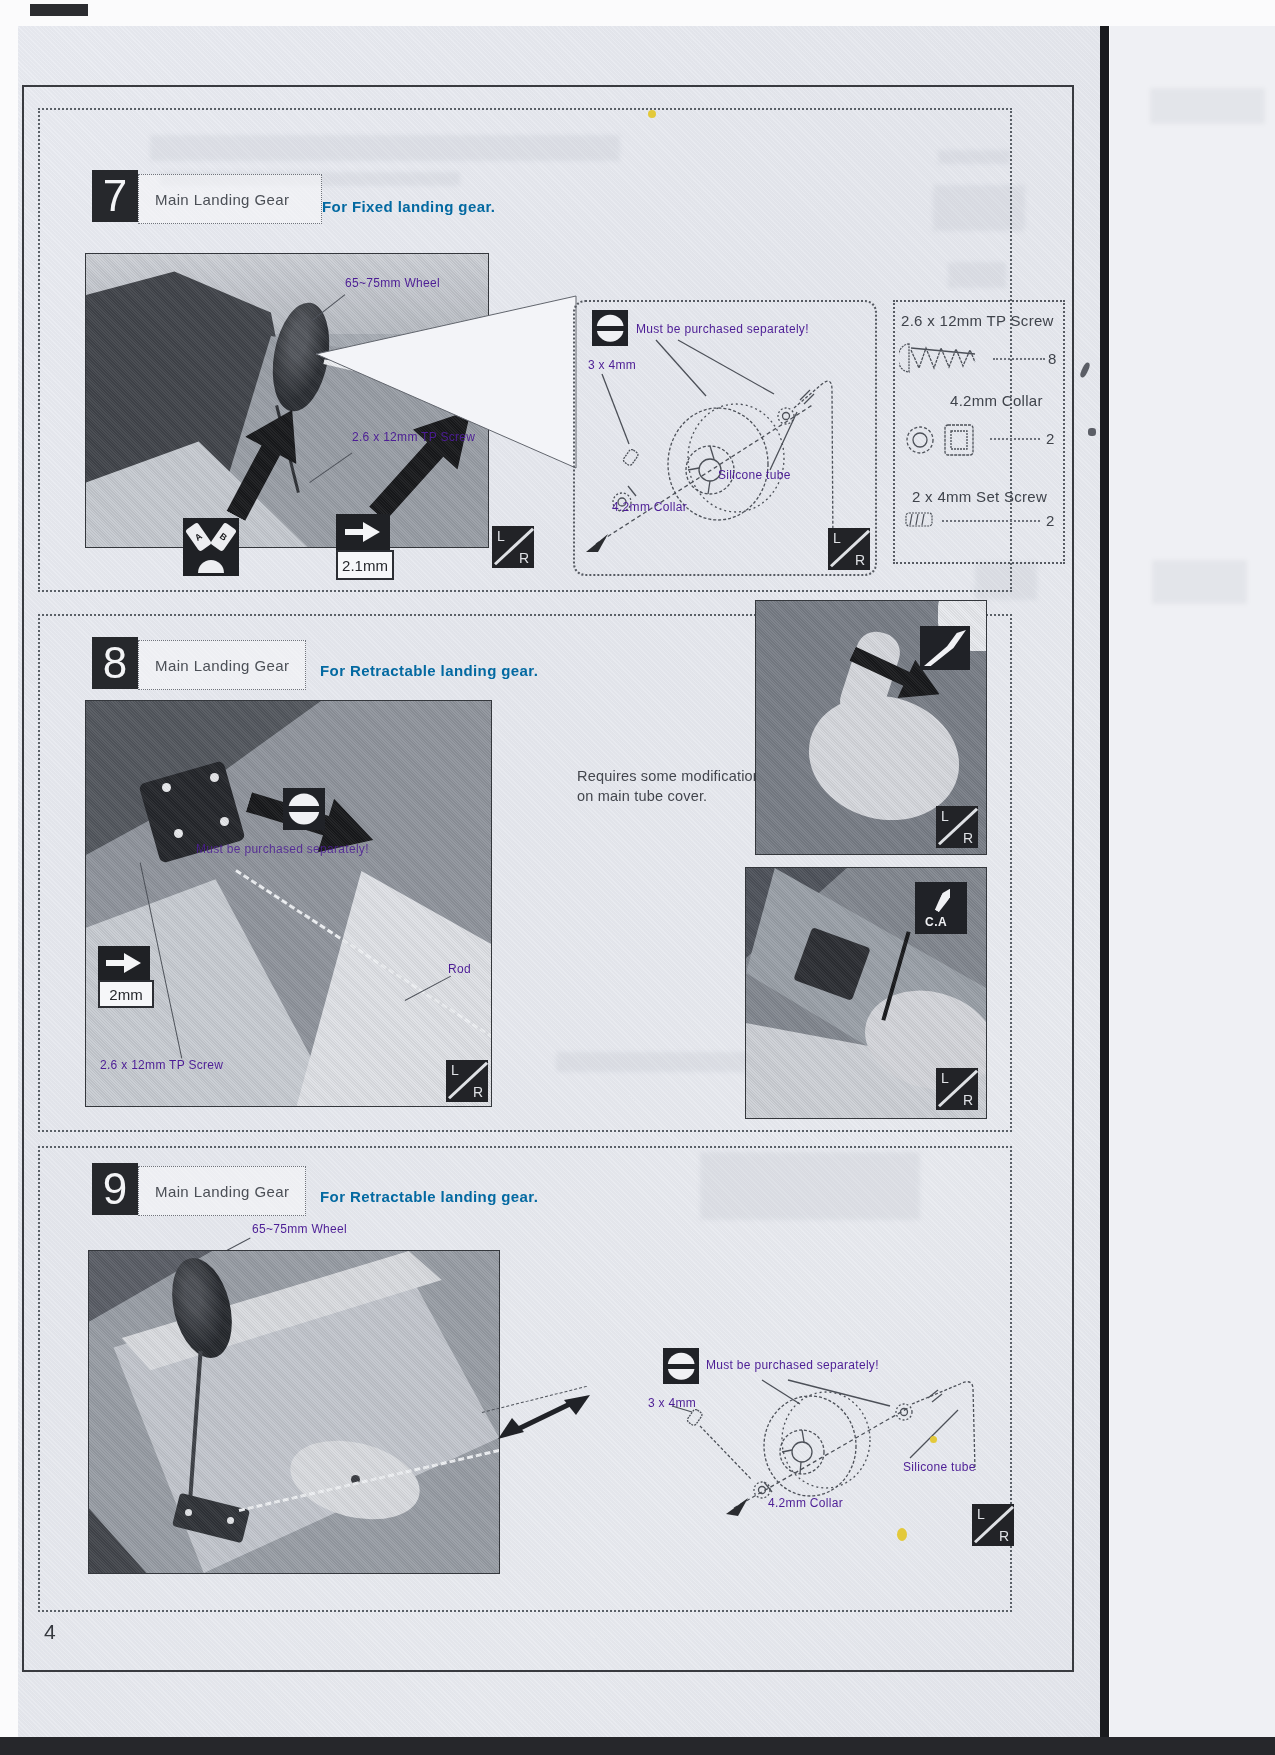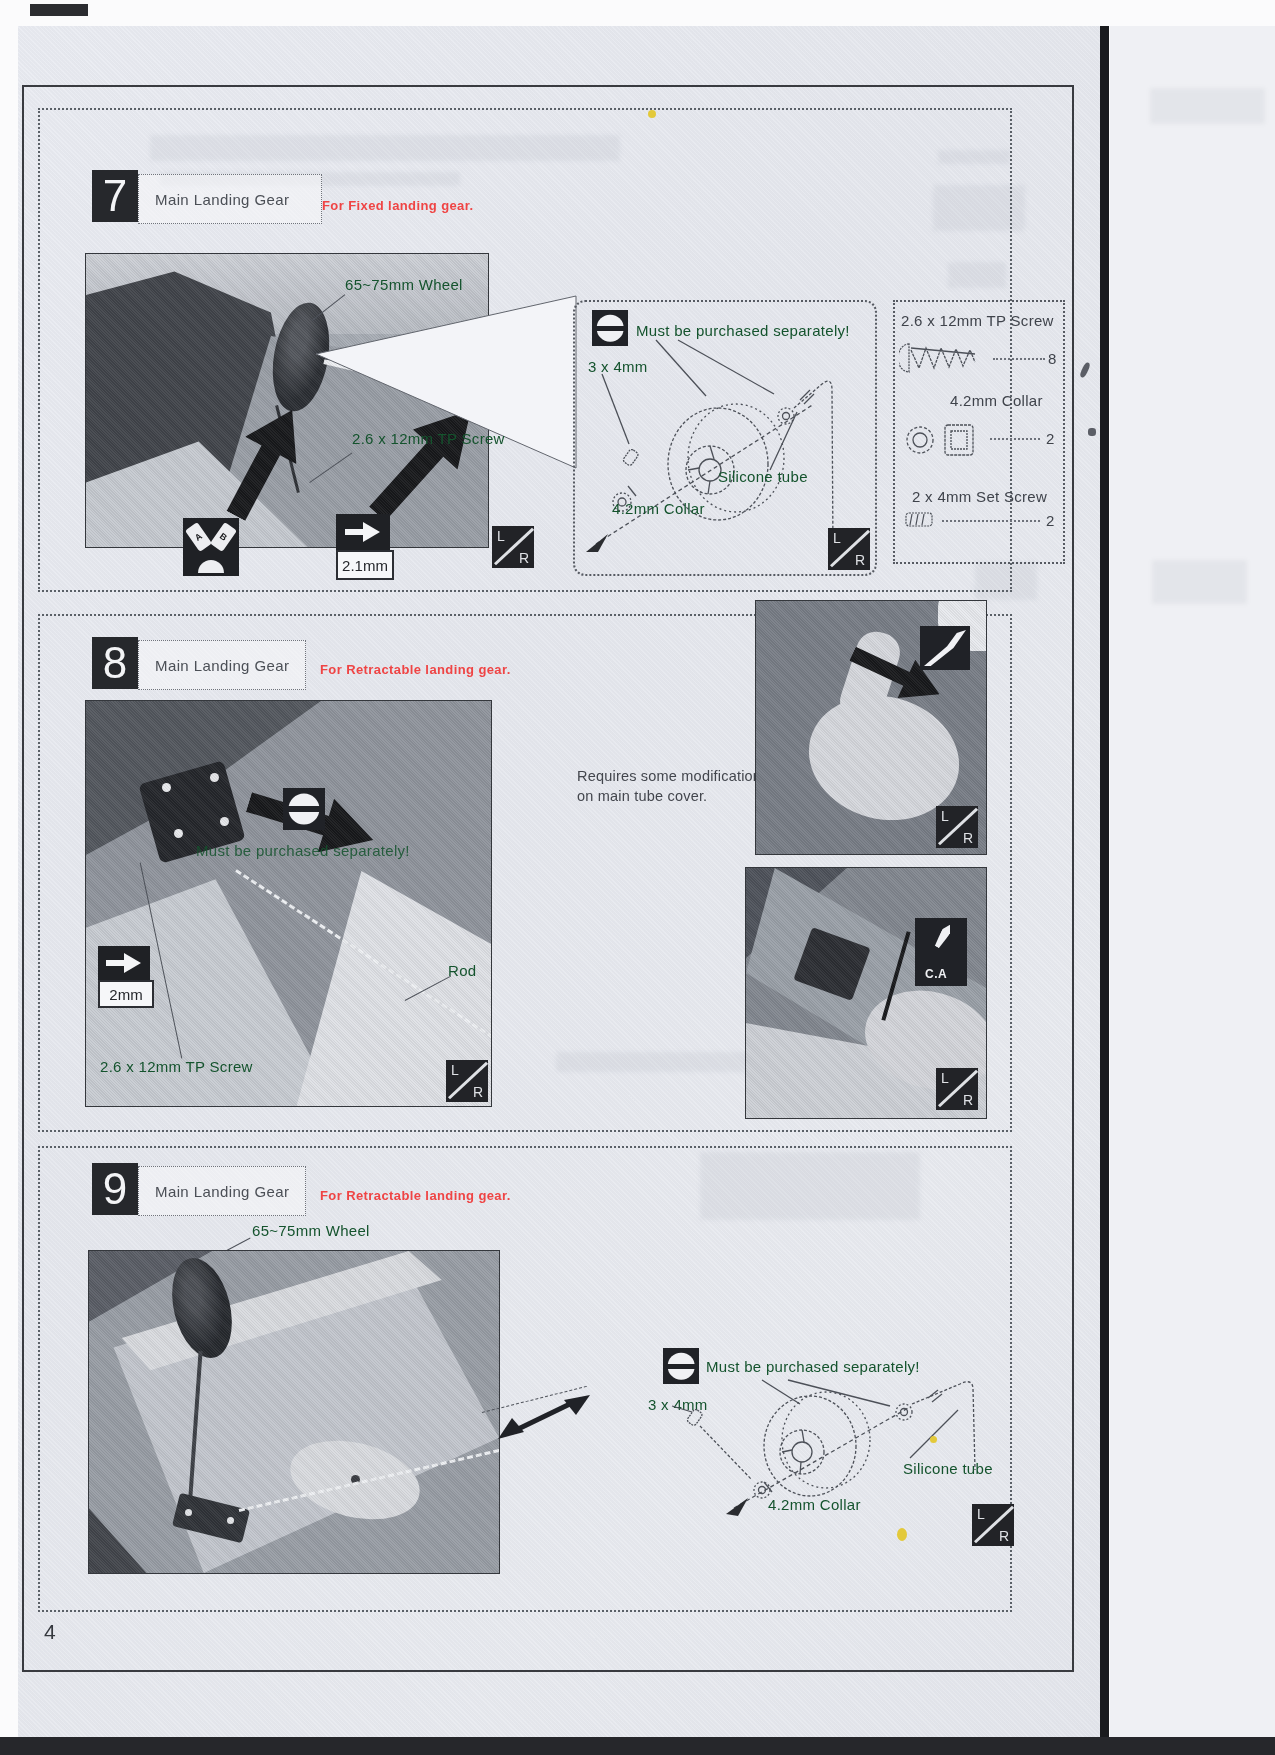--- a/index.html
+++ b/index.html
@@ -15,22 +15,22 @@
   .spine{left:1100px;top:26px;width:9px;height:1711px;background:#1a1b1e;}
   .botband{left:0;top:1737px;width:1275px;height:18px;background:#26272b;}
   .topmark{left:30px;top:4px;width:58px;height:12px;background:#2b2c30;}
   .main-frame{left:22px;top:85px;width:1048px;height:1583px;border:2px solid #393b40;}
   .stepbox{border:2px dotted #5a6067;}
   
   .numbox{background:#26282c;color:#f3f4f6;display:flex;align-items:center;justify-content:center;
           font-size:44px;line-height:1;}
   .catbox{border:1.5px dotted #70747c;background:rgba(247,248,250,.55);display:flex;align-items:center;
           padding-left:16px;font-size:15px;letter-spacing:.4px;color:#4b4f56;}
-  .heading{font-size:13px;font-weight:bold;letter-spacing:.4px;color:#ef4444;white-space:nowrap;}
-  .plabel{font-size:15px;color:#14532d;letter-spacing:.3px;white-space:nowrap;}
+  .heading{font-size:15px;font-weight:bold;letter-spacing:.4px;color:#0369a1;white-space:nowrap;}
+  .plabel{font-size:12px;color:#4c1d95;letter-spacing:.3px;white-space:nowrap;}
   .note{font-size:14.5px;color:#43464d;letter-spacing:.2px;white-space:nowrap;}
   .pagenum{font-size:21px;color:#35383e;}
   
   .ph{position:absolute;overflow:hidden;background:#a7acb4;border:1.5px solid #34373c;}
   .ph::after{content:"";position:absolute;inset:0;pointer-events:none;
          background:repeating-linear-gradient(45deg,rgba(255,255,255,.06) 0 1px,rgba(0,0,0,.06) 1px 2px);}
   .sh{position:absolute;}
   
   .lr{position:absolute;width:42px;height:42px;background:#222327;overflow:hidden;}
   .lr span{position:absolute;color:#dfe1e5;font-size:14px;line-height:1;}
@@ -295,21 +295,21 @@
 
   <div class="ph" style="left:745px;top:867px;width:240px;height:250px">
     <div class="sh" style="left:0;top:0;width:240px;height:250px;background:#82878f"></div>
     <div class="sh" style="left:0;top:0;width:240px;height:250px;background:#4e525a;clip-path:polygon(0 0,42% 0,0 36%)"></div>
     <div class="sh" style="left:0;top:0;width:240px;height:250px;background:#9aa0a8;clip-path:polygon(12% 0,100% 48%,100% 100%,0 42%)"></div>
     <div class="sh" style="left:0;top:0;width:240px;height:250px;background:#cdd0d6;clip-path:polygon(0 62%,100% 80%,100% 100%,0 100%)"></div>
     <div class="sh" style="left:55px;top:68px;width:62px;height:56px;background:#2c2e33;transform:rotate(20deg);border-radius:4px"></div>
     <div class="sh" style="left:118px;top:124px;width:132px;height:96px;background:#d3d5da;border-radius:50%;transform:rotate(15deg)"></div>
     <div class="sh" style="left:148px;top:62px;width:4px;height:92px;background:#17181b;transform:rotate(16deg)"></div>
   </div>
-  <div class="caicon" style="left:915px;top:918px;width:52px;height:68px">
+  <div class="caicon" style="left:915px;top:882px;width:52px;height:52px">
     <i class="pen"></i>
     <span>C.A</span>
   </div>
   <div class="lr" style="left:936px;top:1068px">
     <span class="l">L</span>
       <span class="r">R</span>
       <i></i>
   </div>
 
   <div class="abs numbox" style="left:92px;top:1163px;width:46px;height:52px">

